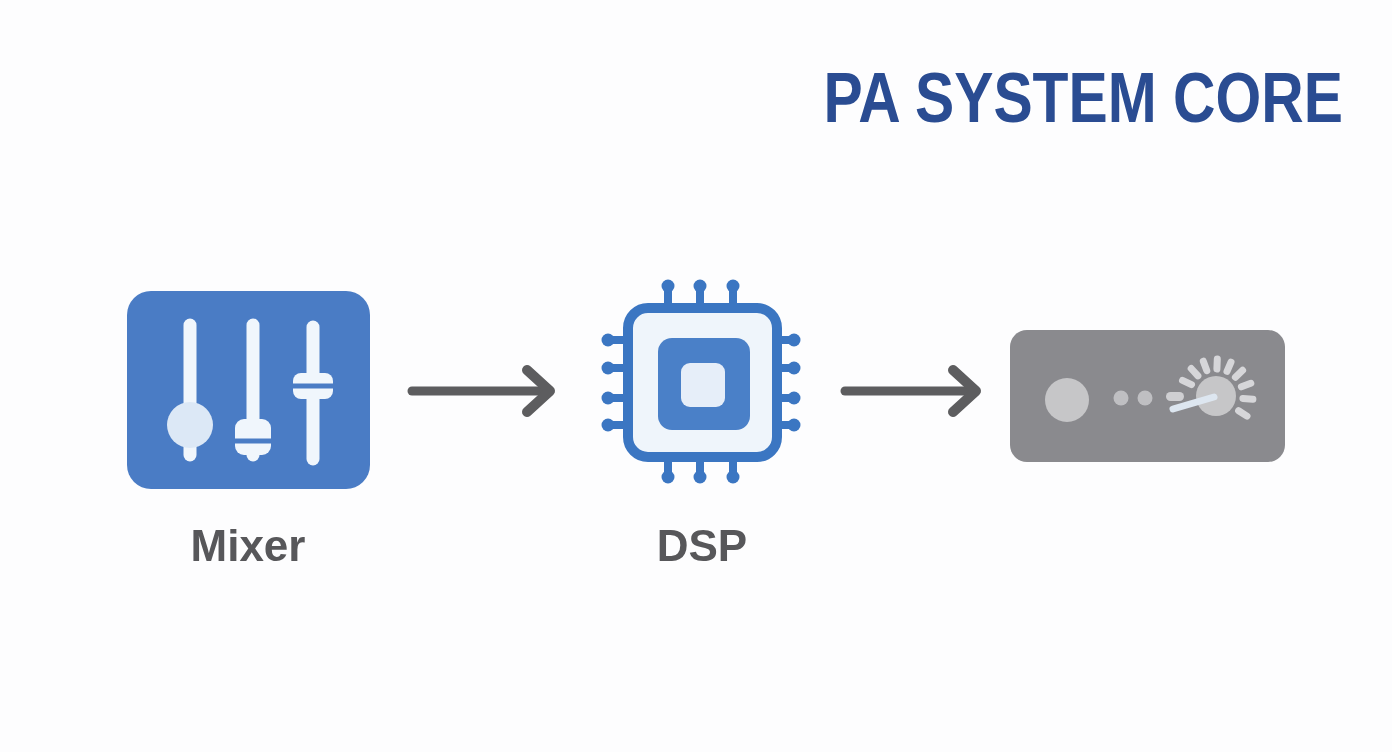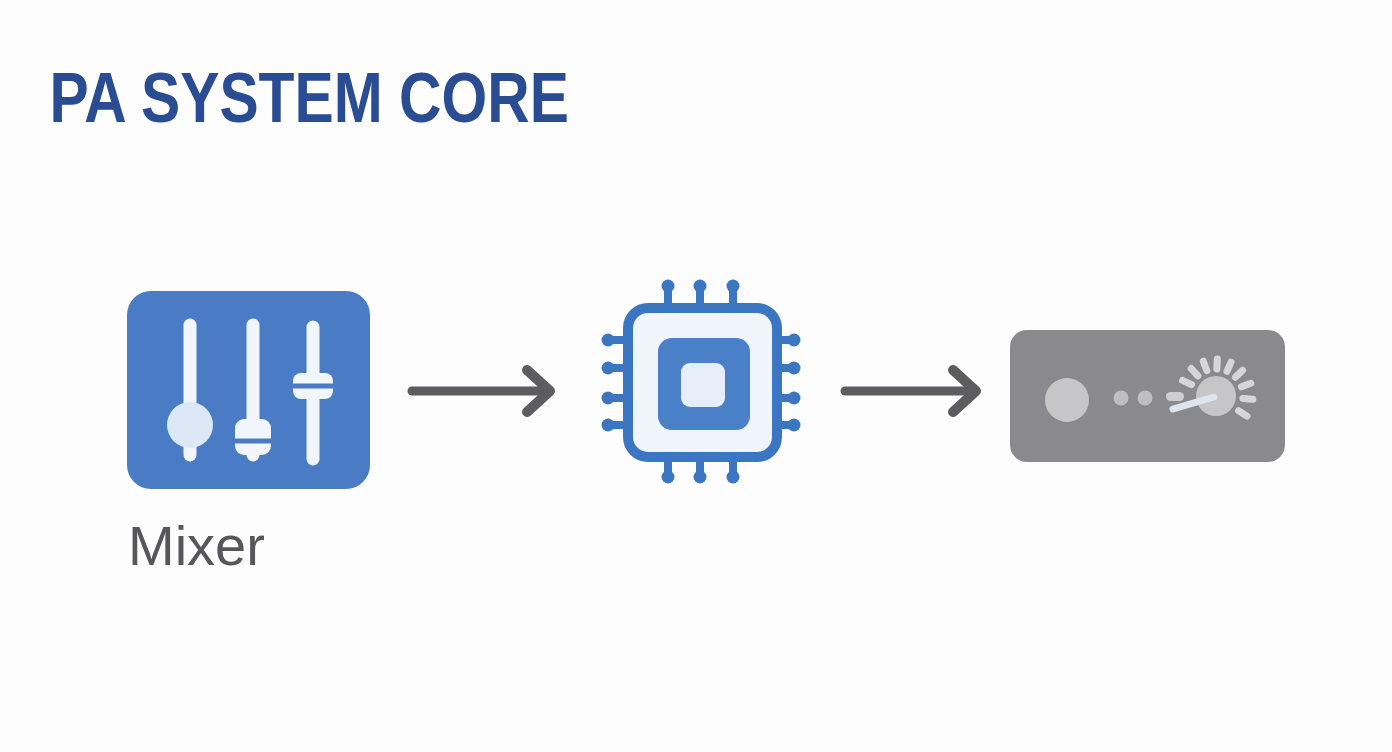--- a/index.html
+++ b/index.html
@@ -6,36 +6,36 @@
     --title:#2a4c92; --background:#fdfdfe; --label:#57575a; --arrow:#5d5d5f;
     --mixer-panel:#4a7cc5; --mixer-controls:#f0f6fc; --mixer-knob:#dce8f6;
     --dsp-stroke:#3b76c2; --dsp-fill:#eff5fb; --dsp-core:#4a80c8; --dsp-core-inner:#e6eef9;
     --amp-panel:#8a8a8e; --amp-knob:#c6c6c8; --amp-dot:#bfbfc2; --amp-tick:#d6d6d9;
     --amp-dash:#cfcfd2; --amp-pointer:#dde6f0;
   }
   html,body{margin:0;padding:0;}
   body{font-family:"Liberation Sans", sans-serif; background:#ffffff;}
   .canvas{position:relative; width:1392px; height:752px; background:var(--background); overflow:hidden;}
 
-  .title-wrap{position:absolute; top:58px; left:0; width:100%; text-align:left;}
+  .title-wrap{position:absolute; top:58px; left:0; width:100%; text-align:right;}
   .title{display:inline-block; margin:0; font-size:70px; font-weight:bold; color:var(--title);
          transform:scaleX(0.84); letter-spacing:0; white-space:nowrap;}
 
   .icon{position:absolute; display:block;}
   .icon-mixer{left:127px; top:291px; width:243px; height:198px;}
   .icon-dsp{left:601px; top:279px; width:200px; height:205px;}
   .icon-amp{left:1010px; top:330px; width:275px; height:132px;}
 
   .arrow{position:absolute;}
   .arrow-1{left:405px; top:355px; width:155px; height:72px;}
   .arrow-2{left:838px; top:355px; width:148px; height:72px;}
   .arrow line, .arrow polyline{stroke:var(--arrow); fill:none; stroke-linecap:round; stroke-linejoin:round;}
 
   .node-label{position:absolute; top:520px; height:52px; line-height:52px; width:240px;
-              text-align:left; font-size:56px; font-weight:normal; color:var(--label);}
+              text-align:center; font-size:44px; font-weight:bold; color:var(--label);}
   .label-mixer{left:128px;}
   .label-dsp{left:582px;}
   .label-amp{left:1023px;}
 
   
   .mx-bg{fill:var(--mixer-panel);}
   .mx-track{stroke:var(--mixer-controls); stroke-linecap:round;}
   .mx-knob{fill:var(--mixer-knob);}
   .mx-cap{fill:var(--mixer-controls);}
   .mx-groove{stroke:var(--mixer-panel);}
@@ -114,20 +114,21 @@
         <circle cx="193" cy="89" r="6.5"></circle>
       <line x1="171" y1="119" x2="193" y2="119"></line>
         <circle cx="193" cy="119" r="6.5"></circle>
       <line x1="171" y1="146" x2="193" y2="146"></line>
         <circle cx="193" cy="146" r="6.5"></circle>
     </g>
     <rect class="dsp-body" x="27" y="29" width="149" height="149" rx="20" stroke-width="10"></rect>
     <rect class="dsp-core" x="57" y="59" width="92" height="92" rx="14"></rect>
     <rect class="dsp-core-inner" x="80" y="84" width="44" height="44" rx="9"></rect>
   </svg>
+  <div class="node-label label-dsp">DSP</div>
 
   <svg class="arrow arrow-2" viewBox="0 0 148 72" aria-hidden="true">
     <line x1="7" y1="36" x2="132" y2="36" stroke-width="9"></line>
     <polyline points="115,15 138,36 115,57" stroke-width="10"></polyline>
   </svg>
 
   <svg class="icon icon-amp" viewBox="0 0 275 132" aria-hidden="true">
     <rect class="amp-bg" x="0" y="0" width="275" height="132" rx="17"></rect>
     <circle class="amp-knob" cx="57" cy="70" r="22"></circle>
     <circle class="amp-dot" cx="111" cy="68" r="7.5"></circle>

